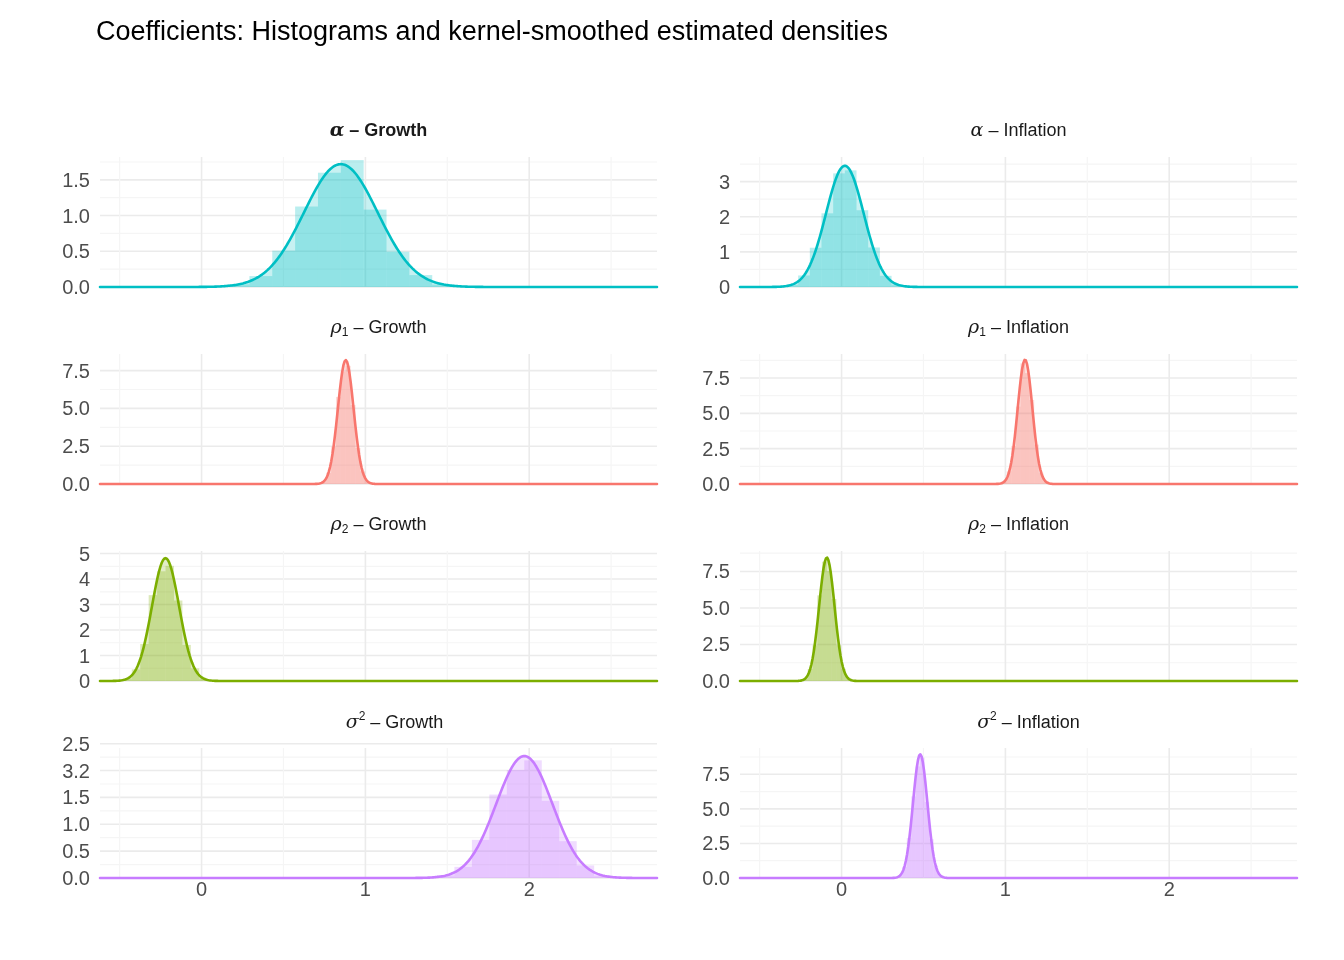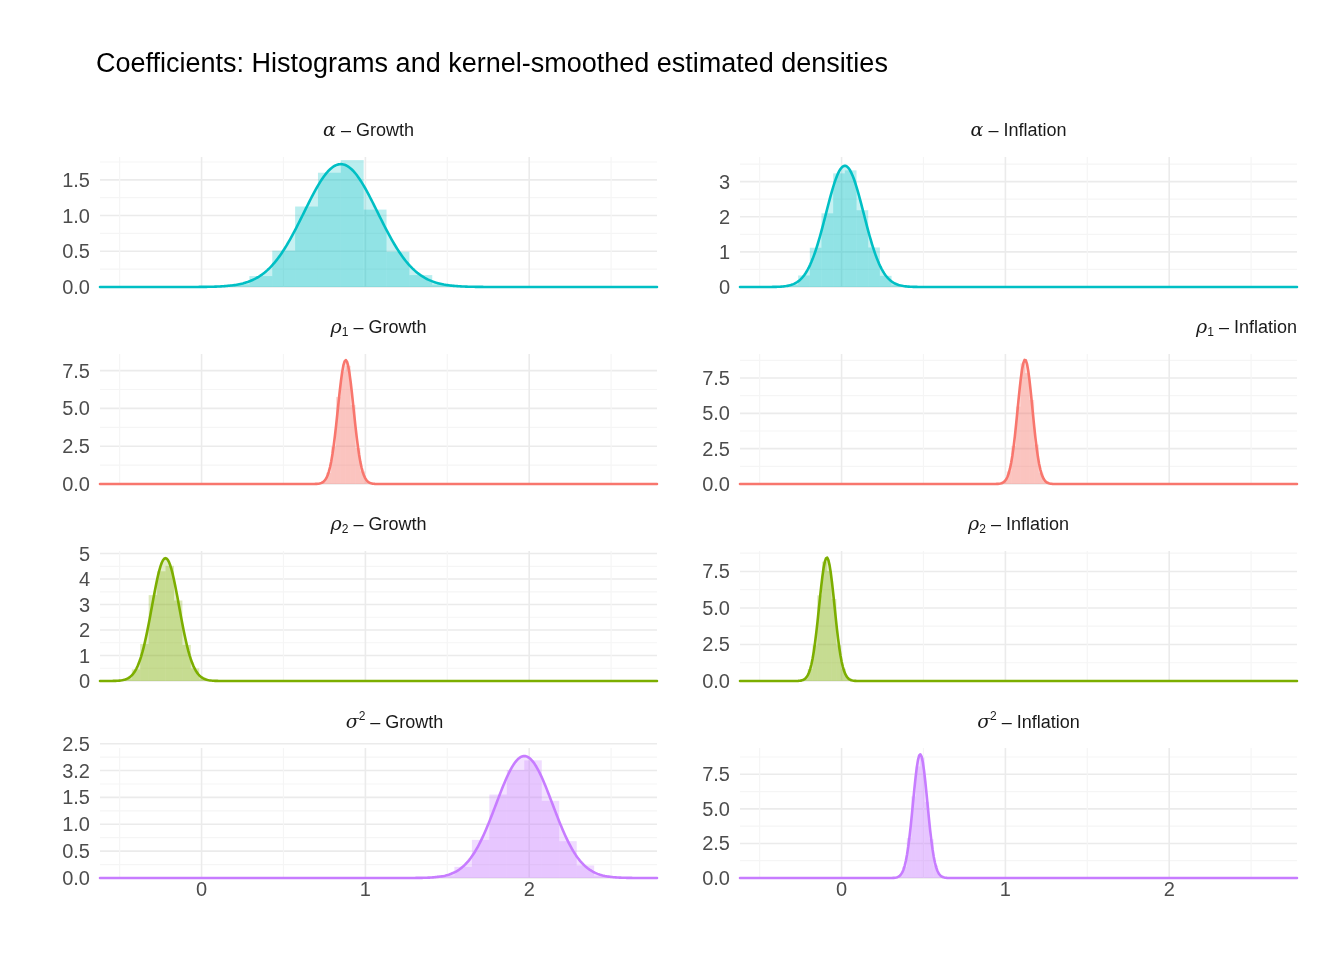--- a/index.html
+++ b/index.html
@@ -20,21 +20,20 @@
     height: 960px;
     background: #ffffff;
   }
   #plot-title {
     position: absolute;
     left: 96px;
     top: 16px;
     font-size: 27px;
     color: #000000;
     white-space: nowrap;
-    margin-top: 32px;
   }
   #plot-subtitle {
     position: absolute;
     left: 97px;
     top: 63px;
     font-size: 22px;
     color: #000000;
     white-space: nowrap;
   }
   .panel {
@@ -99,30 +98,30 @@
 </style>
 </head>
 <body>
 
 <div id="figure">
 
   <div id="plot-title">Coefficients: Histograms and kernel-smoothed estimated densities</div>
 
   <div id="panels-root">
       <div class="panel" style="left: 10px; top: 118px; width: 647px;">
-        <div class="panel-title" style="left: 80px; width: 557px;"><span class="greek">α</span> – Growth</div>
+        <div class="panel-title" style="left: 90px; width: 557px; font-weight: bold;"><span class="greek">α</span> – Growth</div>
       </div>
       <div class="panel" style="left: 650px; top: 118px; width: 647px;">
         <div class="panel-title" style="left: 90px; width: 557px;"><span class="greek">α</span> – Inflation</div>
       </div>
       <div class="panel" style="left: 10px; top: 315px; width: 647px;">
         <div class="panel-title" style="left: 90px; width: 557px;"><span class="greek">ρ</span><sub>1</sub> – Growth</div>
       </div>
       <div class="panel" style="left: 650px; top: 315px; width: 647px;">
-        <div class="panel-title" style="left: 90px; width: 557px; text-align: right;"><span class="greek">ρ</span><sub>1</sub> – Inflation</div>
+        <div class="panel-title" style="left: 90px; width: 557px;"><span class="greek">ρ</span><sub>1</sub> – Inflation</div>
       </div>
       <div class="panel" style="left: 10px; top: 512px; width: 647px;">
         <div class="panel-title" style="left: 90px; width: 557px;"><span class="greek">ρ</span><sub>2</sub> – Growth</div>
       </div>
       <div class="panel" style="left: 650px; top: 512px; width: 647px;">
         <div class="panel-title" style="left: 90px; width: 557px;"><span class="greek">ρ</span><sub>2</sub> – Inflation</div>
       </div>
       <div class="panel" style="left: 10px; top: 710px; width: 647px;">
         <div class="panel-title" style="left: 106px; width: 557px;"><span class="greek">σ</span><sup>2</sup> – Growth</div>
       </div>

